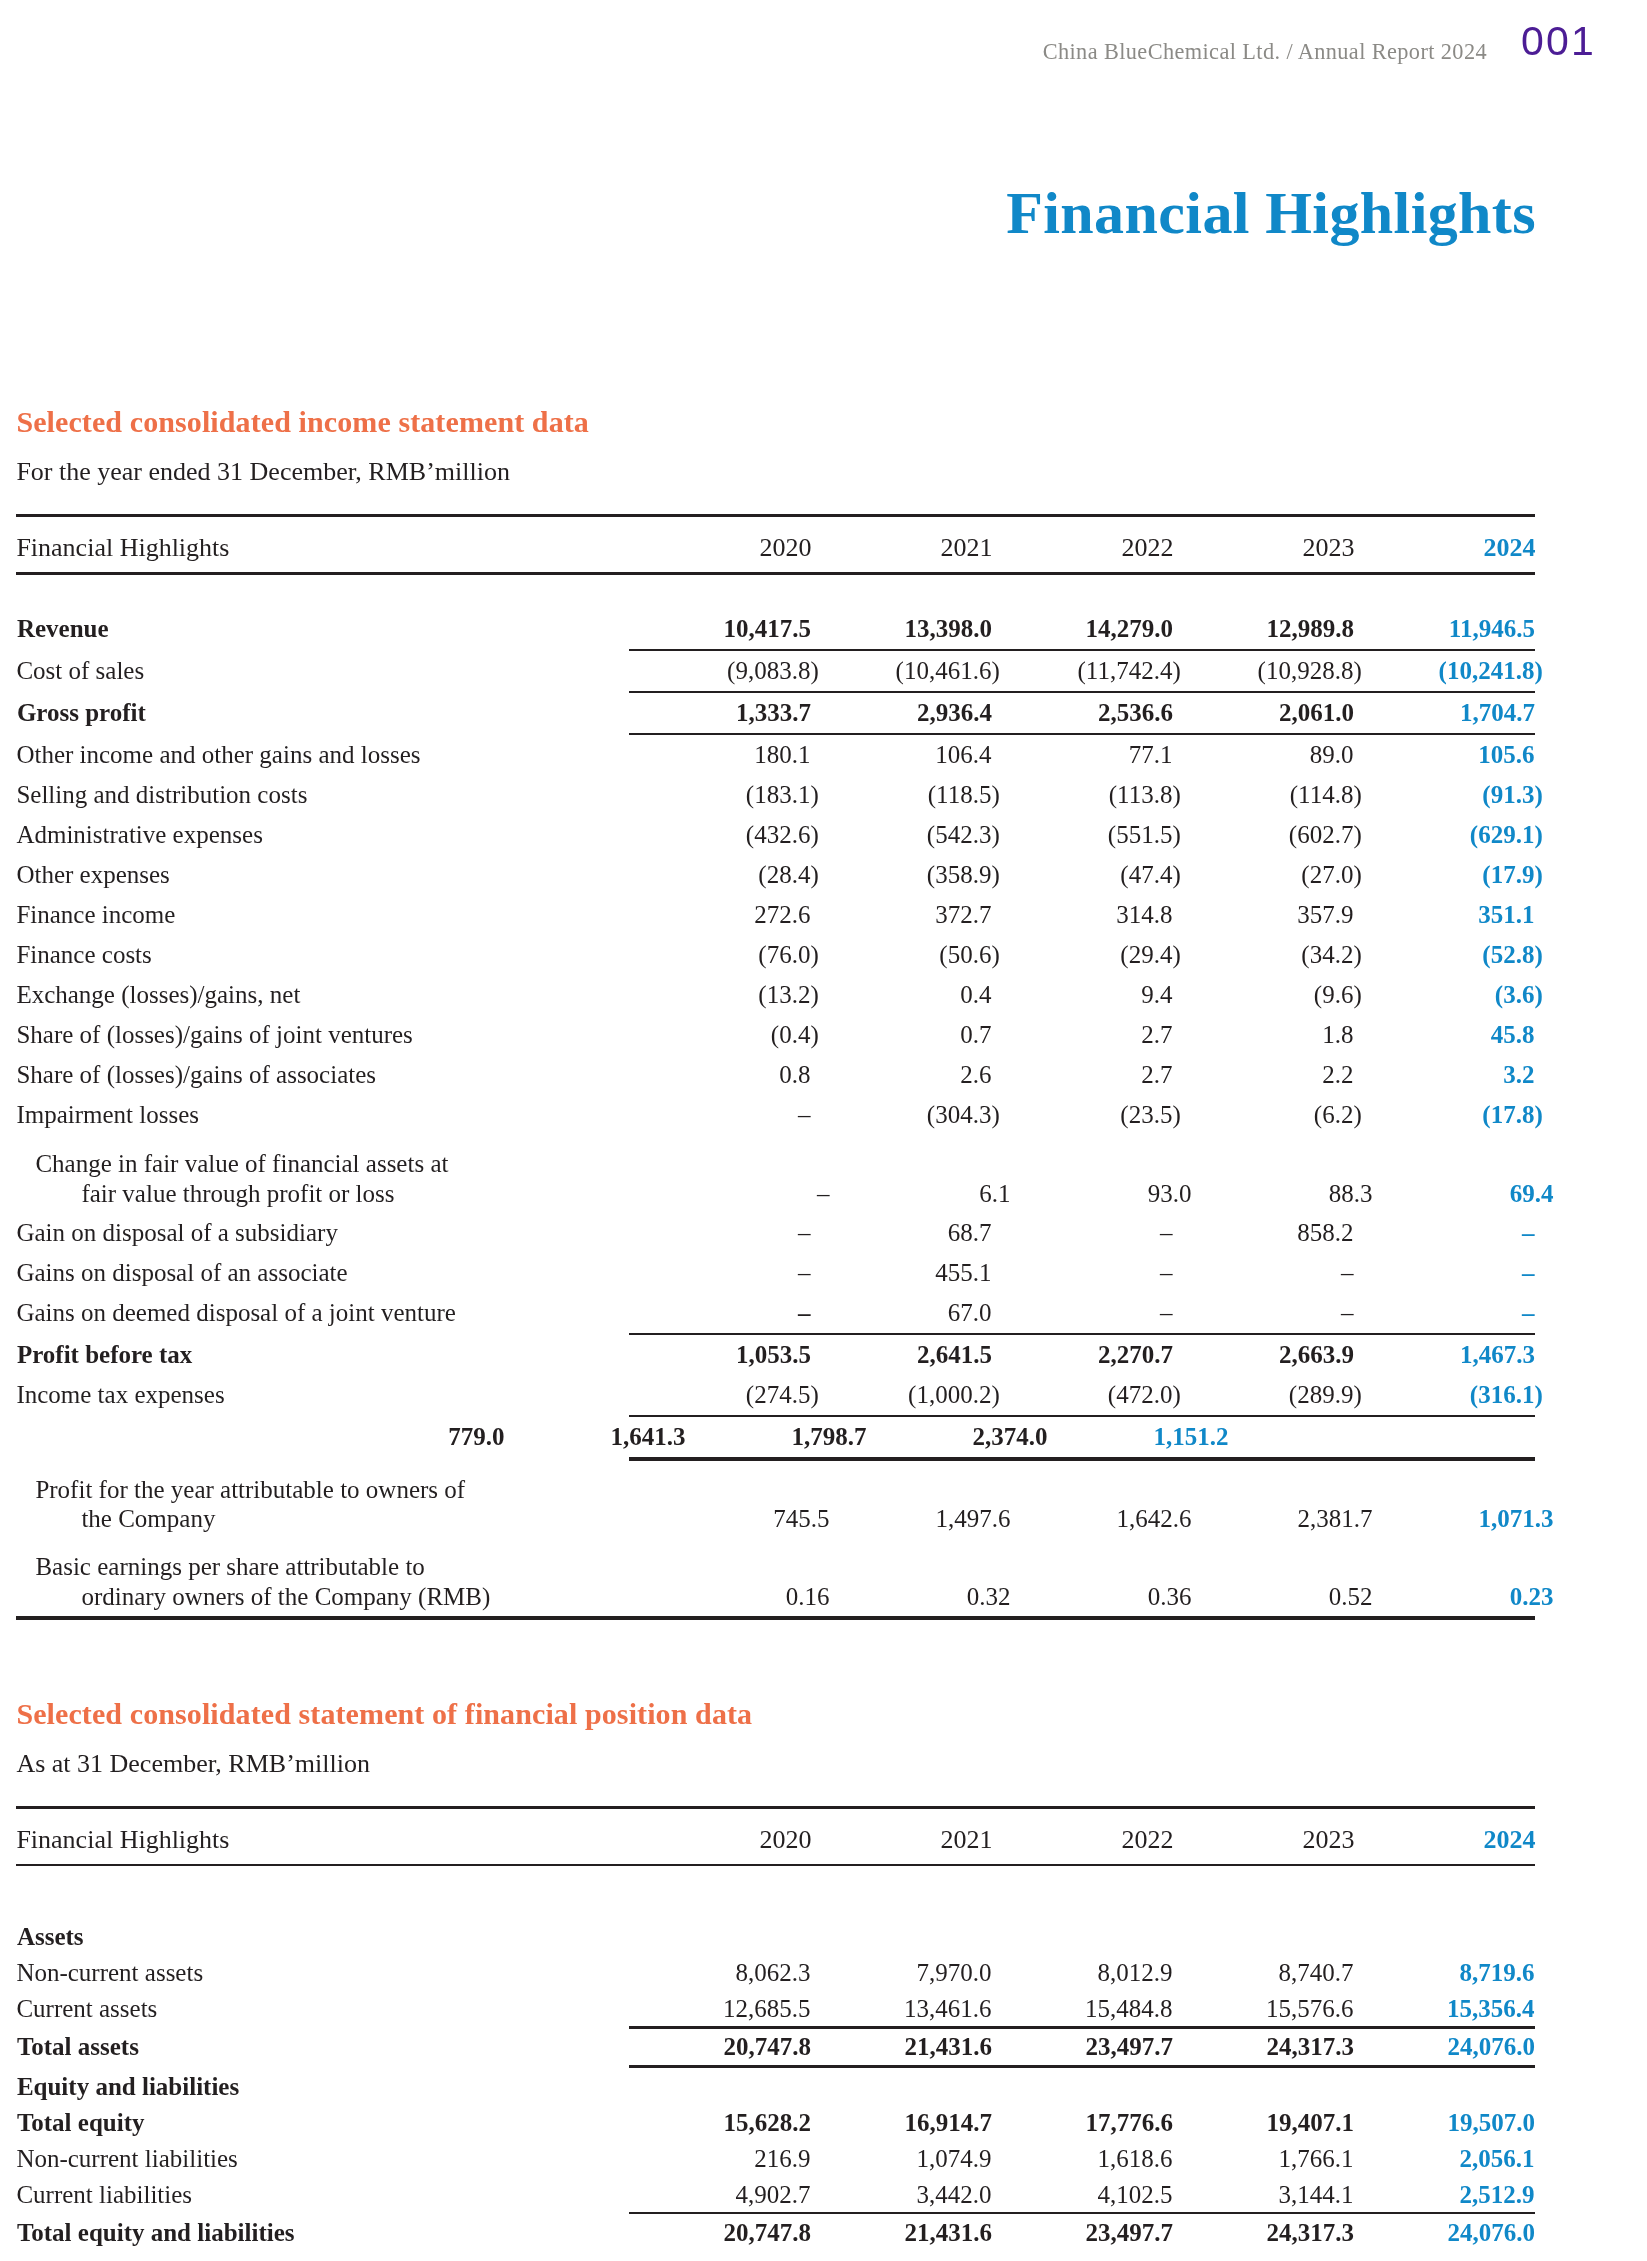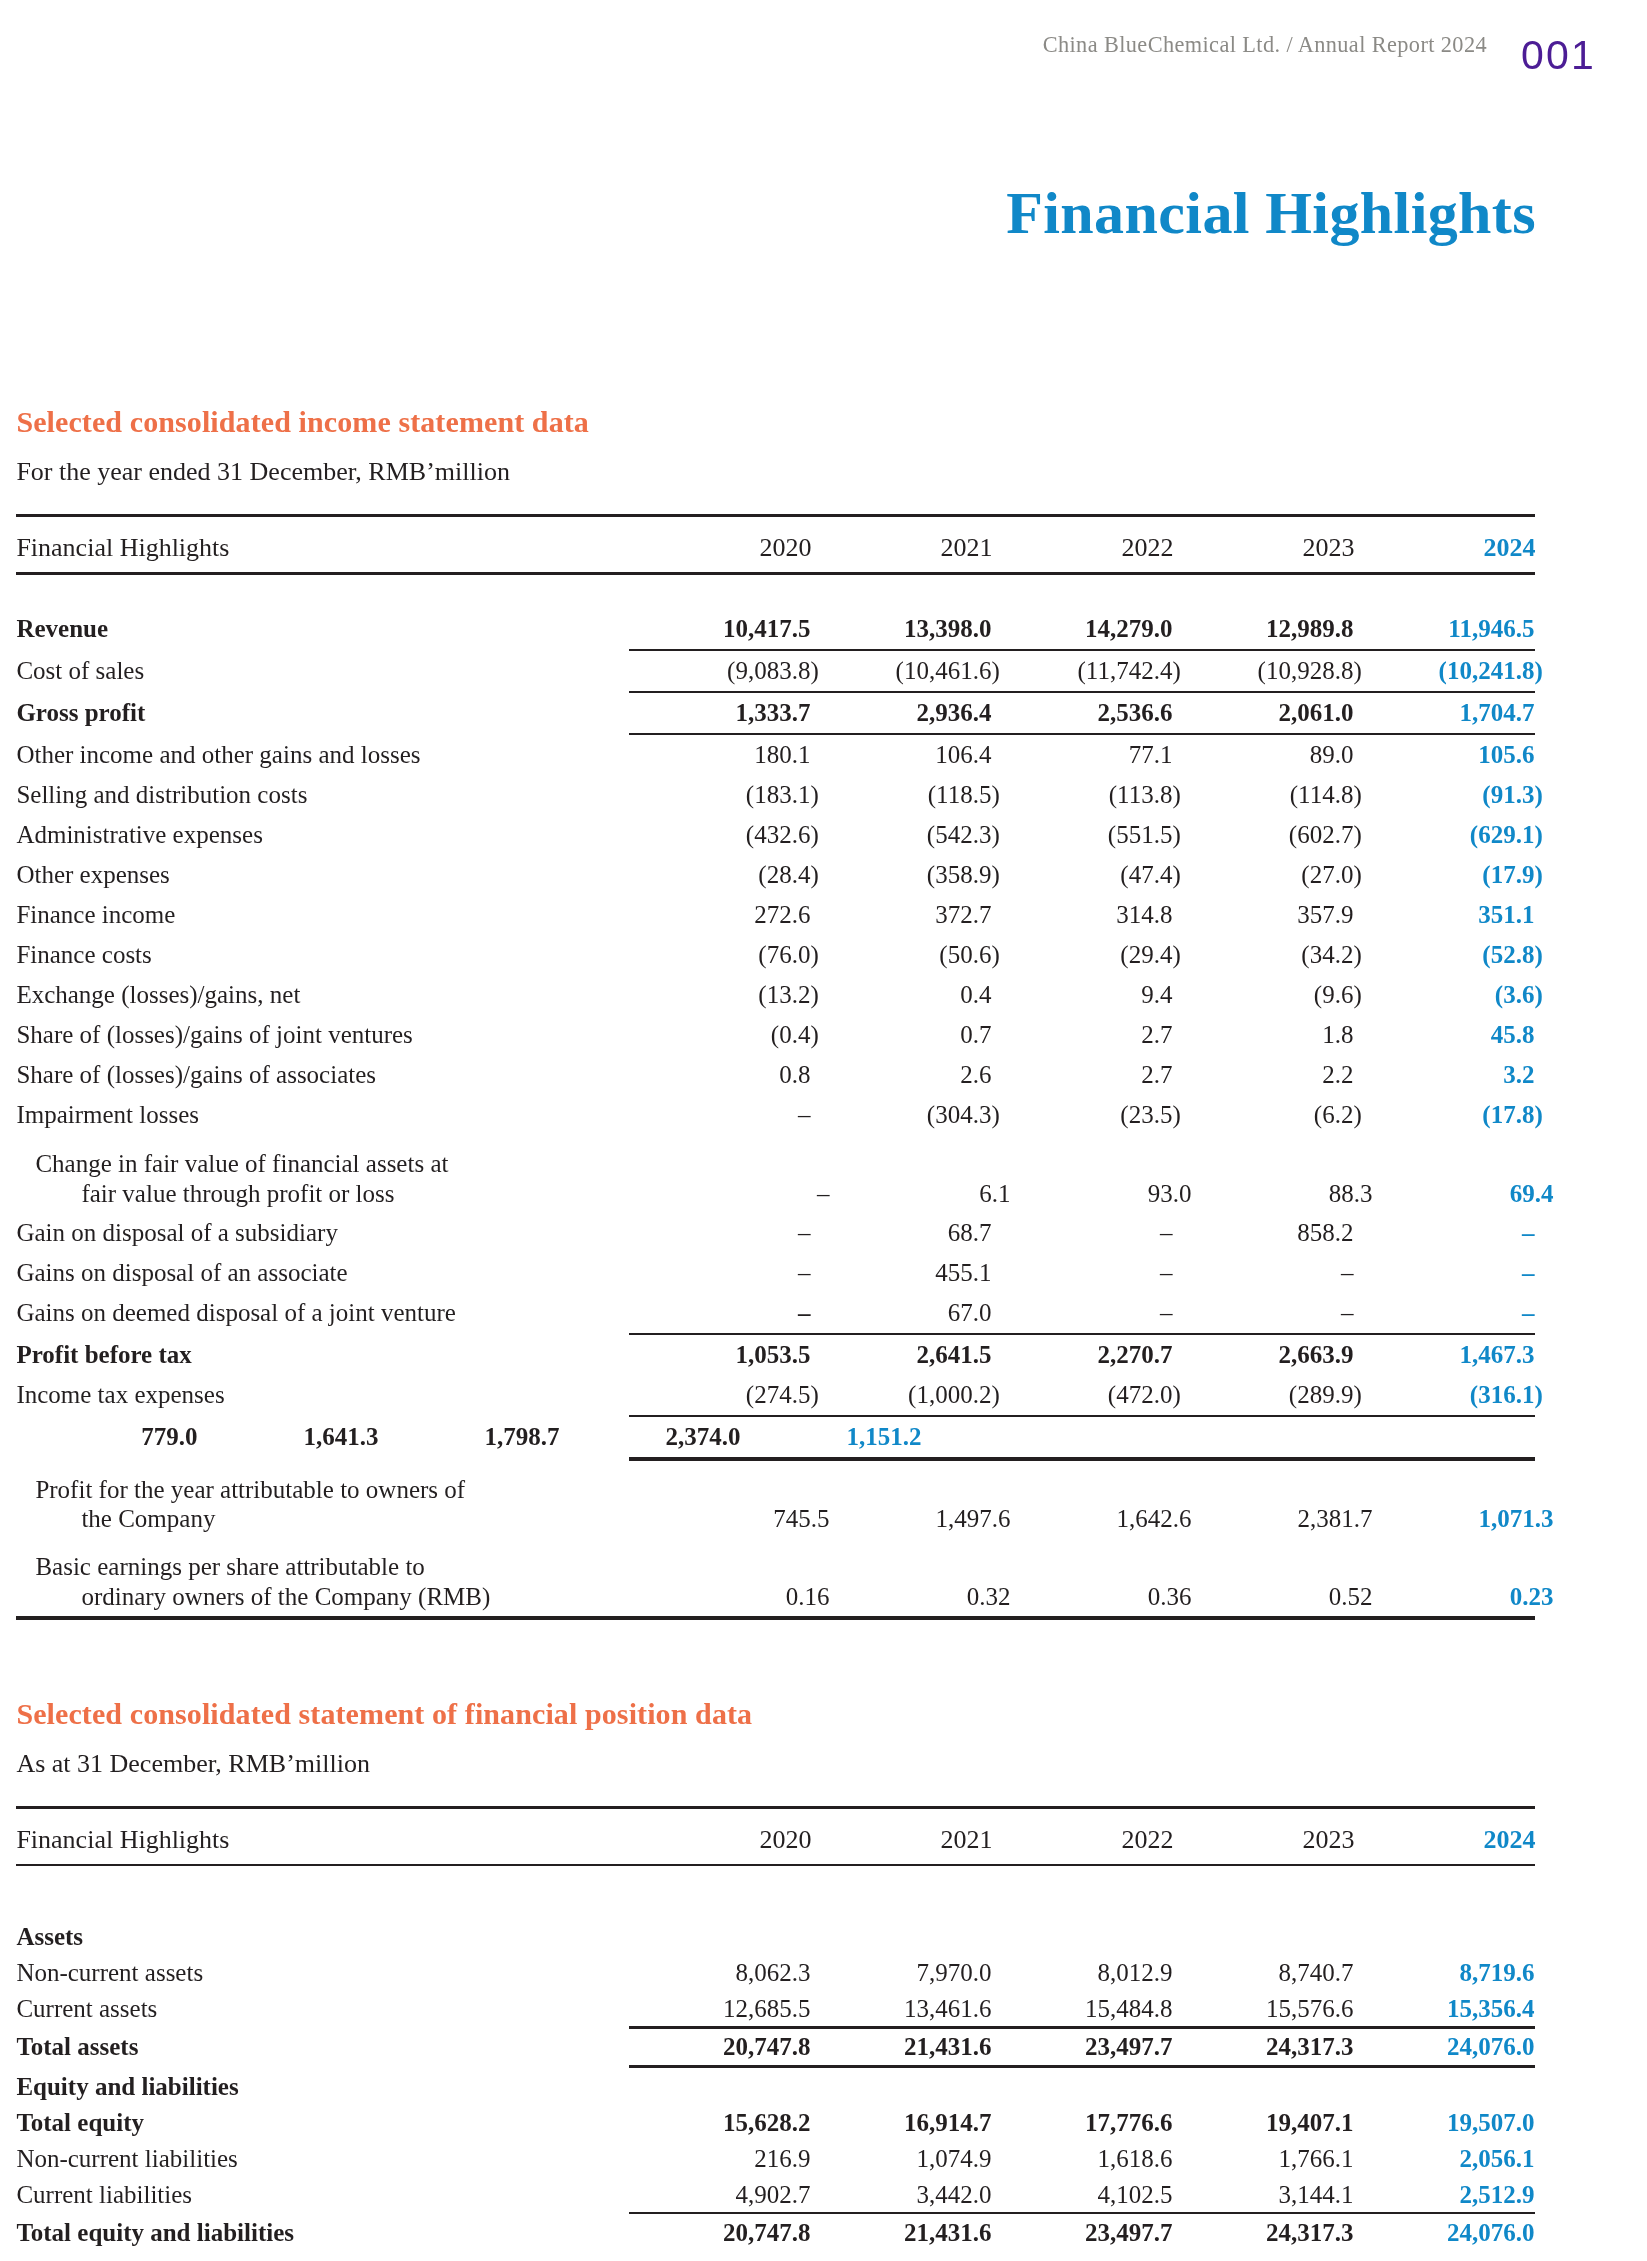--- a/index.html
+++ b/index.html
@@ -9,22 +9,22 @@
     background:#ffffff;
     font-family:"Liberation Serif", serif;
     color:#231f20;
     overflow:hidden;
     --accent-blue:#1088c8;
     --accent-orange:#ee7048;
     --ink:#231f20;
     --gray:#8b8a86;
   }
   .page-header {
-    position:absolute; top:32px; right:52px;
-    display:flex; align-items:flex-start; gap:34px;
+    position:absolute; top:18px; right:52px;
+    display:flex; align-items:flex-end; gap:34px;
   }
   .crumb { font-size:22.3px; color:var(--gray); letter-spacing:0.4px; }
   .pagenum {
     font-family:"Liberation Sans", sans-serif;
     font-size:41px; color:#4c1d95; letter-spacing:2.2px;
   }
   .title {
     position:absolute; top:179px; right:112px; margin:0;
     font-size:60px; font-weight:700; color:var(--accent-blue);
     letter-spacing:0.4px; white-space:nowrap;
@@ -49,21 +49,21 @@
   .t-spacer { height:34px; }
   .t2 .t-spacer { height:52px; }
   .t-row { display:flex; align-items:center; height:40px; }
   .t2 .t-row { height:36px; }
   .t-row.double { height:73px; align-items:flex-end; padding-bottom:4.5px;margin-left:19px; }
   .t-rowlabel { flex:0 0 613px; }
   .t-rowlabel .l2 { padding-left:46px; }
   .t-col { width:181px; flex:0 0 181px; text-align:right; white-space:nowrap; }
   .hang { display:inline-block; width:13.4px; margin-right:-13.4px; text-align:left; }
   .accent { color:var(--accent-blue); font-weight:700; }
-  .bold { font-weight:700; }
+  .bold { font-weight:700;justify-content:center; }
   .t-rule .bar { margin-left:613px; height:2.2px; background:var(--ink); }
   .t-rule.thick .bar { height:3.7px; }
 </style>
 </head>
 <body>
 
 <div class="page" style="--accent-blue: #1088c8; --accent-orange: #ee7048; --ink: #231f20; --gray: #8b8a86;">
   <div class="page-header">
     <span class="crumb">China BlueChemical Ltd.  /  Annual Report 2024</span>
     <span class="pagenum">001</span>

